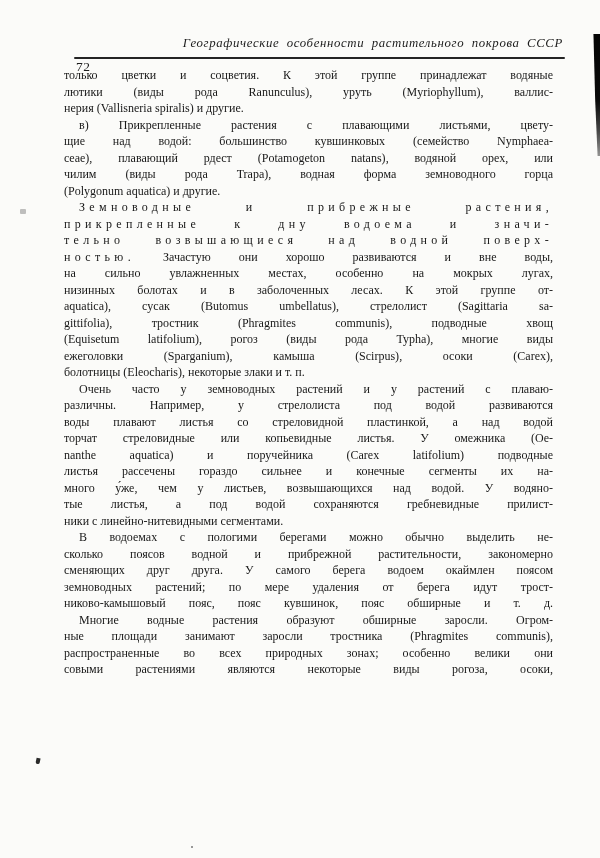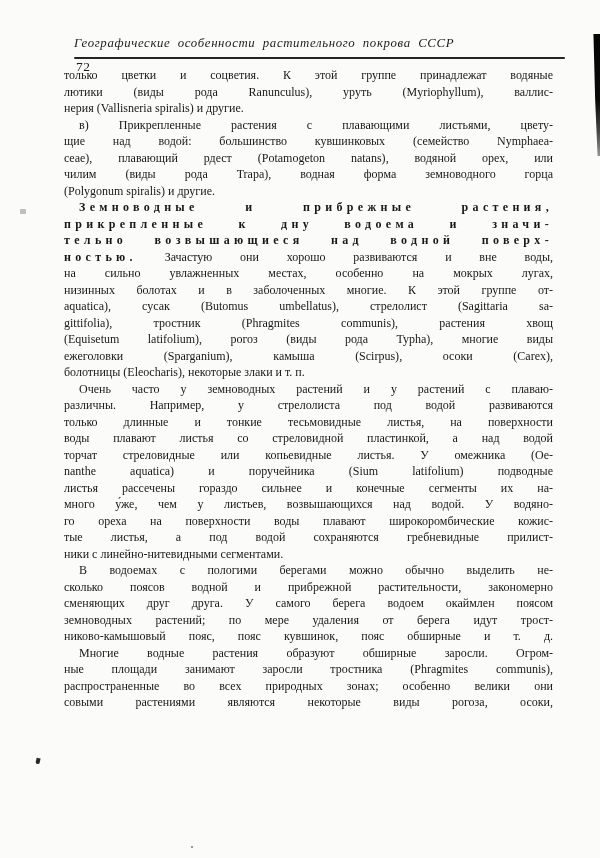--- a/index.html
+++ b/index.html
@@ -12,21 +12,21 @@
   }
   .page-header{
     position:absolute;left:74px;top:36px;width:489px;height:18px;
   }
   .page-number{
     position:absolute;left:2px;top:0;
     font-size:13.5px;letter-spacing:0.04em;color:#1c1c1c;margin-top:23px;
   }
   .running-title{
     position:absolute;left:0;top:0;width:100%;
-    text-align:left;font-style:italic;
+    text-align:right;font-style:italic;
     font-size:12.8px;letter-spacing:0.05em;word-spacing:0.28em;
     color:#1c1c1c;white-space:nowrap;
   }
   .header-rule{
     position:absolute;left:74px;top:57px;width:491px;height:2px;
     background:#242424;border-radius:1px;
   }
   .text-block{
     position:absolute;left:64px;top:67px;width:489px;
     font-size:12px;color:#181818;
@@ -34,21 +34,21 @@
   .para{margin:0;padding:0;}
   .para.indent .line:first-child{text-indent:15px;}
   .line{
     height:16.5px;line-height:16.5px;
     text-align:justify;text-align-last:justify;
     white-space:normal;
   }
   .line.noj{text-align:center;text-align-last:left;}
   .line span{display:inline;}
   .line span.i{}
-  .line span.sp{letter-spacing:0.36em;font-weight:bold;}
+  .line span.sp{letter-spacing:0.36em;}
   
   .artifact-streak{
     position:absolute;left:592px;top:34px;width:8px;height:122px;
     background:linear-gradient(to bottom,#050505 0%,#0a0a0a 55%,rgba(10,10,10,.75) 80%,rgba(20,20,20,.45) 100%);
     clip-path:polygon(18% 0,100% 0,100% 100%,70% 100%,40% 55%);
   }
   .artifact-speck-left{
     position:absolute;left:20px;top:209px;width:6px;height:5px;
     background:#8d8d8d;opacity:.55;border-radius:1px;
   }
@@ -75,45 +75,43 @@
     <div class="para">
       <div class="line"><span>только цветки и соцветия. К этой группе принадлежат водяные</span></div>
       <div class="line"><span>лютики (виды рода </span><span class="i">Ranunculus)</span><span>, уруть </span><span class="i">(Myriophyllum)</span><span>, валлис-</span></div>
       <div class="line noj"><span>нерия </span><span class="i">(Vallisneria spiralis)</span><span> и другие.</span></div>
     </div>
     <div class="para indent">
       <div class="line"><span>в) Прикрепленные растения с плавающими листьями, цвету-</span></div>
       <div class="line"><span>щие над водой: большинство кувшинковых (семейство </span><span class="i">Nymphaea-</span></div>
       <div class="line"><span class="i">ceae)</span><span>, плавающий рдест </span><span class="i">(Potamogeton natans)</span><span>, водяной орех, или</span></div>
       <div class="line"><span>чилим (виды рода </span><span class="i">Trapa</span><span>), водная форма земноводного горца</span></div>
-      <div class="line noj"><span class="i">(Polygonum spiralis)</span><span> и другие.</span></div>
+      <div class="line noj"><span class="i">(Polygonum aquatica)</span><span> и другие.</span></div>
     </div>
     <div class="para indent">
       <div class="line"><span class="sp">Земноводные и прибрежные растения,</span></div>
       <div class="line"><span class="sp">прикрепленные к дну водоема и значи-</span></div>
       <div class="line"><span class="sp">тельно возвышающиеся над водной поверх-</span></div>
       <div class="line"><span class="sp">ностью.</span><span> Зачастую они хорошо развиваются и вне воды,</span></div>
       <div class="line"><span>на сильно увлажненных местах, особенно на мокрых лугах,</span></div>
-      <div class="line"><span>низинных болотах и в заболоченных многие. К этой группе от-</span></div>
+      <div class="line"><span>низинных болотах и в заболоченных лесах. К этой группе от-</span></div>
       <div class="line"><span class="i">aquatica)</span><span>, сусак </span><span class="i">(Butomus umbellatus)</span><span>, стрелолист </span><span class="i">(Sagittaria sa-</span></div>
-      <div class="line"><span class="i">gittifolia)</span><span>, тростник </span><span class="i">(Phragmites communis)</span><span>, растения хвощ</span></div>
+      <div class="line"><span class="i">gittifolia)</span><span>, тростник </span><span class="i">(Phragmites communis)</span><span>, подводные хвощ</span></div>
       <div class="line"><span class="i">(Equisetum latifolium)</span><span>, рогоз (виды рода </span><span class="i">Typha</span><span>), многие виды</span></div>
       <div class="line"><span>ежеголовки </span><span class="i">(Sparganium)</span><span>, камыша </span><span class="i">(Scirpus)</span><span>, осоки </span><span class="i">(Carex)</span><span>,</span></div>
       <div class="line noj"><span>болотницы </span><span class="i">(Eleocharis)</span><span>, некоторые злаки и т. п.</span></div>
     </div>
     <div class="para indent">
       <div class="line"><span>Очень часто у земноводных растений и у растений с плаваю-</span></div>
       <div class="line"><span>различны. Например, у стрелолиста под водой развиваются</span></div>
-      <div class="line"><span>только длинные и тонкие тесьмовидные листья, на поверхности</span></div>
       <div class="line"><span>воды плавают листья со стреловидной пластинкой, а над водой</span></div>
       <div class="line"><span>торчат стреловидные или копьевидные листья. У омежника </span><span class="i">(Oe-</span></div>
-      <div class="line"><span class="i">nanthe aquatica)</span><span> и поручейника </span><span class="i">(Sium latifolium)</span><span> подводные</span></div>
+      <div class="line"><span class="i">nanthe aquatica)</span><span> и поручейника </span><span class="i">(Carex latifolium)</span><span> подводные</span></div>
       <div class="line"><span>листья рассечены гораздо сильнее и конечные сегменты их на-</span></div>
       <div class="line"><span>много у́же, чем у листьев, возвышающихся над водой. У водяно-</span></div>
-      <div class="line"><span>го ореха на поверхности воды плавают широкоромбические кожис-</span></div>
       <div class="line"><span>тые листья, а под водой сохраняются гребневидные прилист-</span></div>
       <div class="line noj"><span>ники с линейно-нитевидными сегментами.</span></div>
     </div>
     <div class="para indent">
       <div class="line"><span>В водоемах с пологими берегами можно обычно выделить не-</span></div>
       <div class="line"><span>сколько поясов водной и прибрежной растительности, закономерно</span></div>
       <div class="line"><span>сменяющих друг друга. У самого берега водоем окаймлен поясом</span></div>
       <div class="line"><span>земноводных растений; по мере удаления от берега идут трост-</span></div>
       <div class="line"><span>никово-камышовый пояс, пояс кувшинок, пояс обширные и т. д.</span></div>
     </div>

